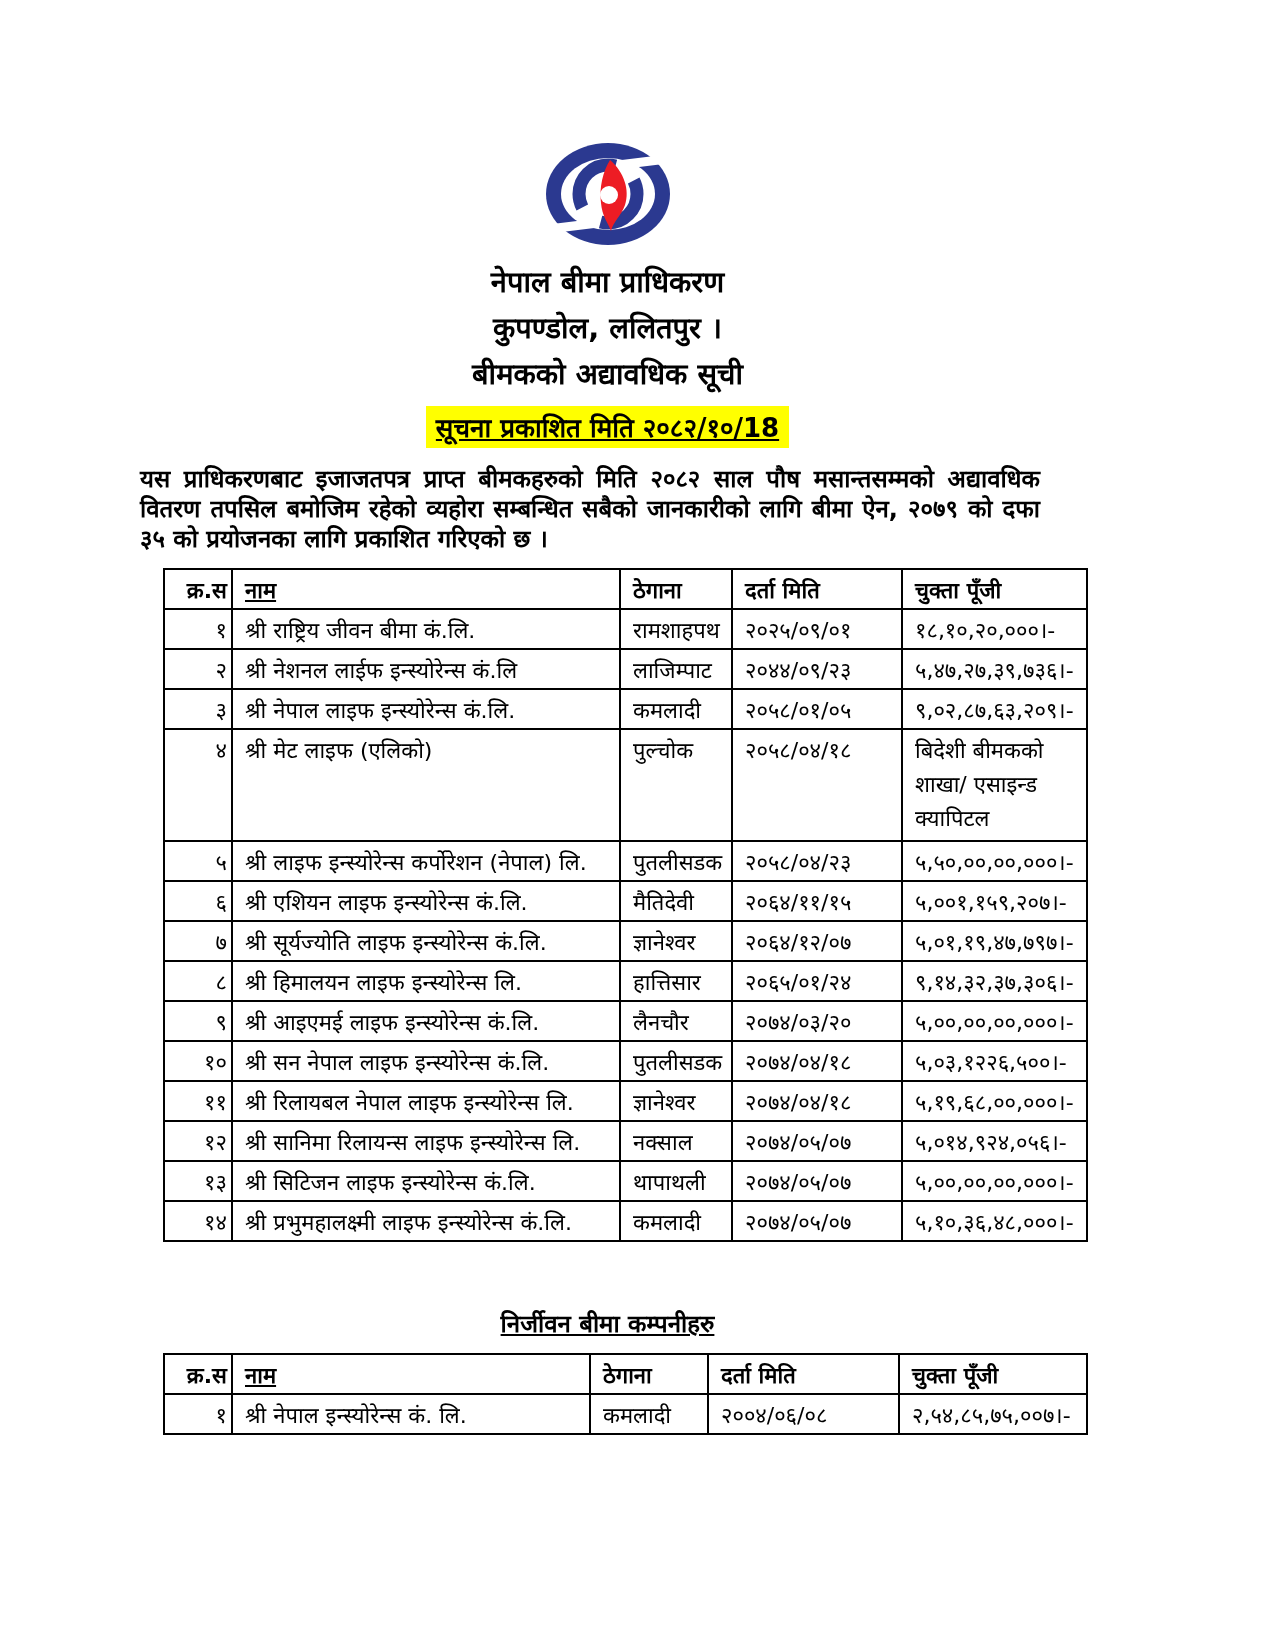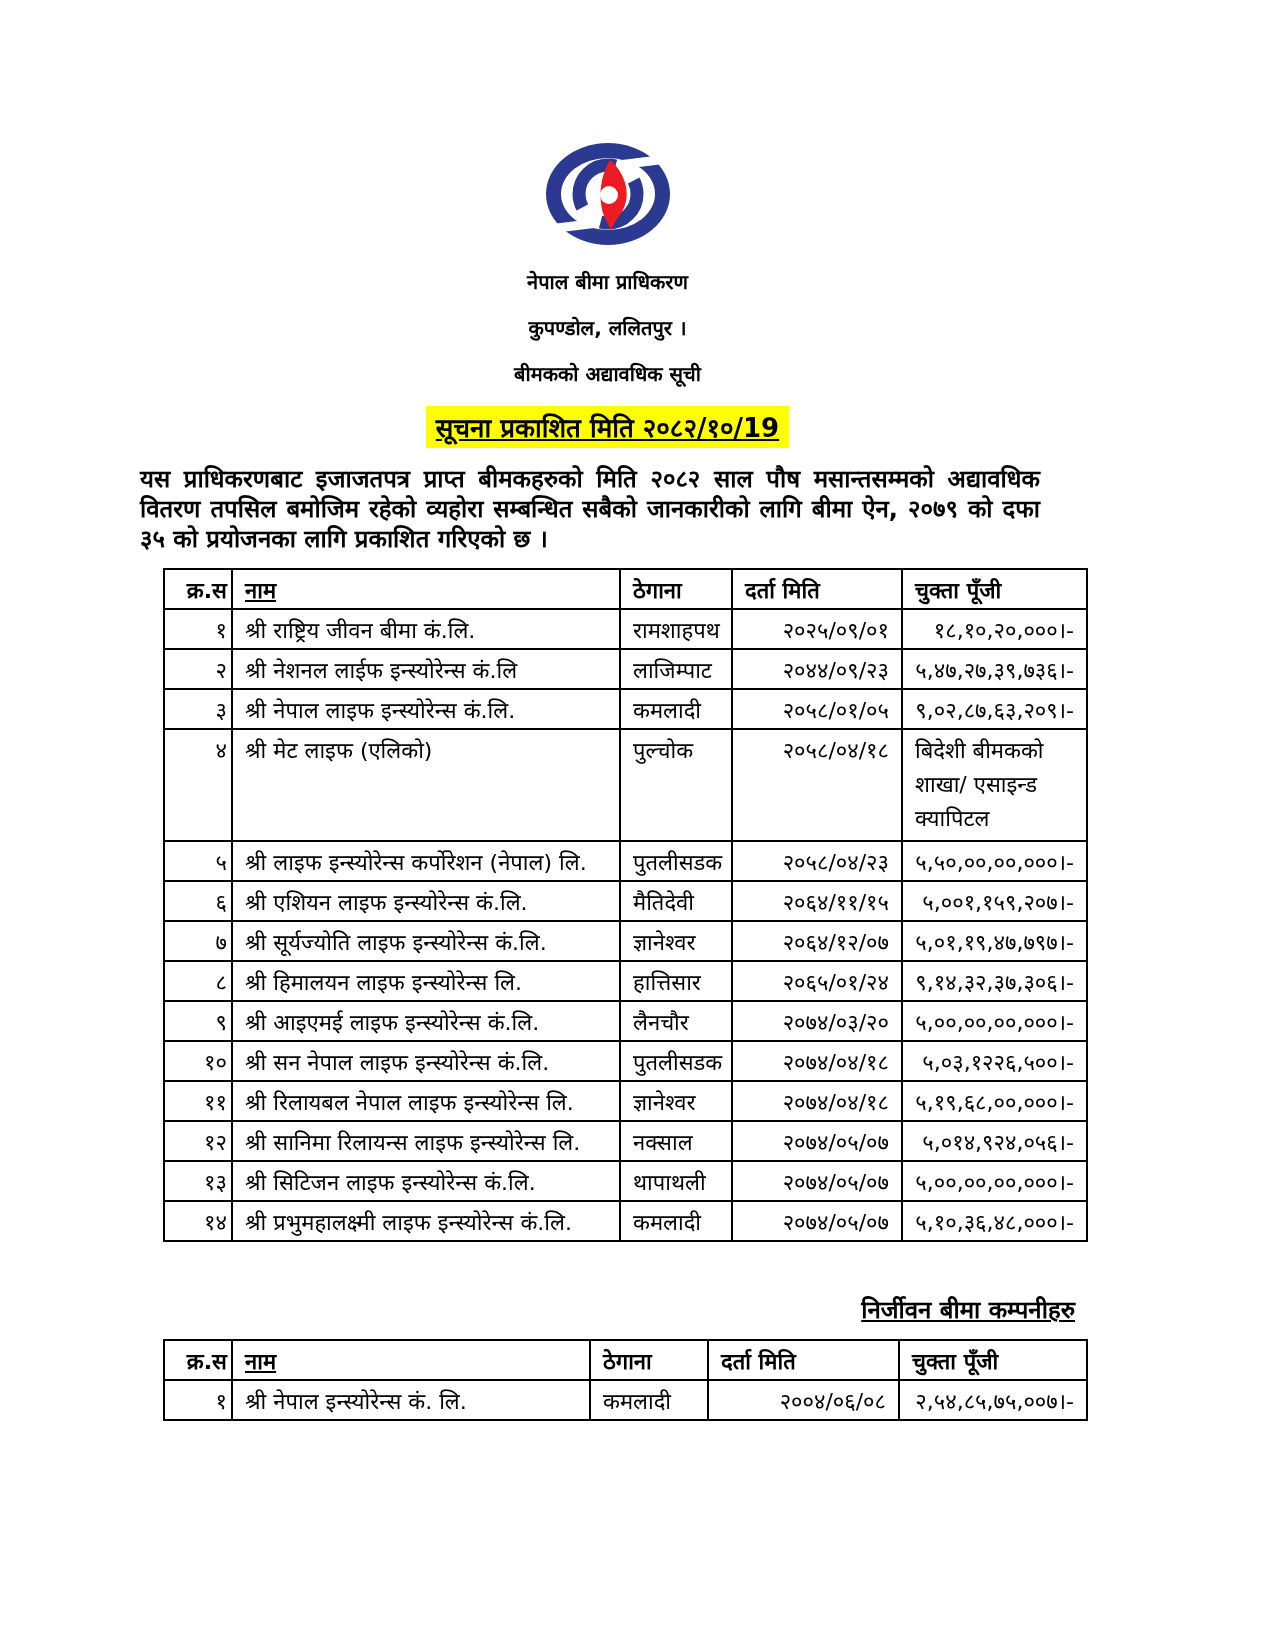--- a/index.html
+++ b/index.html
@@ -5,42 +5,42 @@
   html,body{margin:0;padding:0;}
   body{
     width:1275px;height:1650px;background:#ffffff;color:#000000;
     font-family:"DejaVu Sans","Liberation Sans",sans-serif;
   }
   .page{position:relative;width:1275px;height:1650px;overflow:hidden;background:#ffffff;}
   
   .center-col{width:935px;margin-left:140px;text-align:center;}
   .logo-wrap{padding-top:140px;}
   .logo-wrap svg{display:inline-block;}
-  .h-line{font-size:20px;font-weight:bold;line-height:31px;margin-top:15px;}
+  .h-line{font-size:29px;font-weight:bold;line-height:31px;margin-top:15px;}
   .notice{
     display:inline-block;margin-top:16px;padding:3px 10px;
     background:#ffff00;font-size:26px;font-weight:bold;text-decoration:underline;
   }
   .intro{
     margin:16px 235px 0 140px;font-size:24px;line-height:30px;
     text-align:justify;font-weight:bold;
   }
   .tbl-title{font-size:24px;font-weight:bold;text-decoration:underline;margin-top:42px;}
-  .tbl-title.second{margin-top:50px;text-align:right;}
+  .tbl-title.second{margin-top:64px;}
   table{
     border-collapse:collapse;table-layout:fixed;width:923px;
     margin:14px 0 0 163px;font-size:22px;
   }
   th,td{
     border:2px solid #000;padding:4px 12px;height:30px;
     text-align:left;font-weight:normal;vertical-align:middle;overflow:hidden;
   }
   th{font-weight:bold;}
   th.sn,td.sn{text-align:right;padding:4px 4px;}
-  td.nowrap{white-space:nowrap;text-align:right;}
+  td.nowrap{white-space:nowrap;}
   tr.tall td{vertical-align:top;height:66px;}
   tr.tall td.cap-wrap{white-space:normal;line-height:34px;}
   .u{text-decoration:underline;text-align:right;}
   
   .lg-blue{fill:#2b3990;}
   .lg-white{fill:#ffffff;}
   .lg-red{fill:#ed1c24;}
   .lg-ring{fill:none;stroke:#2b3990;}
 </style>
 </head>
@@ -65,21 +65,21 @@
 
         <path class="lg-red" d="M67,20 C81,32 87,50 82,65 C78,76 70,82 68,91 C65,83 59,76 58,63 C56,48 60,31 67,20 Z"></path>
         <circle class="lg-white" cx="66" cy="55" r="9"></circle>
       </svg>
     </div>
 
     <div class="h-line">नेपाल बीमा प्राधिकरण</div>
     <div class="h-line">कुपण्डोल, ललितपुर  ।</div>
     <div class="h-line">बीमकको अद्यावधिक सूची</div>
     <div>
-      <span class="notice">सूचना प्रकाशित मिति २०८२/१०/19</span>
+      <span class="notice">सूचना प्रकाशित मिति २०८२/१०/18</span>
     </div>
   </div>
 
   <p class="intro">यस प्राधिकरणबाट इजाजतपत्र प्राप्त बीमकहरुको मिति २०८२ साल पौष मसान्तसम्मको अद्यावधिक वितरण तपसिल बमोजिम रहेको व्यहोरा सम्बन्धित सबैको जानकारीको लागि बीमा ऐन, २०७९ को दफा ३५  को प्रयोजनका लागि प्रकाशित गरिएको छ  ।</p>
 
 
   <table>
     <colgroup>
       <col style="width:68px">
         <col style="width:388px">

